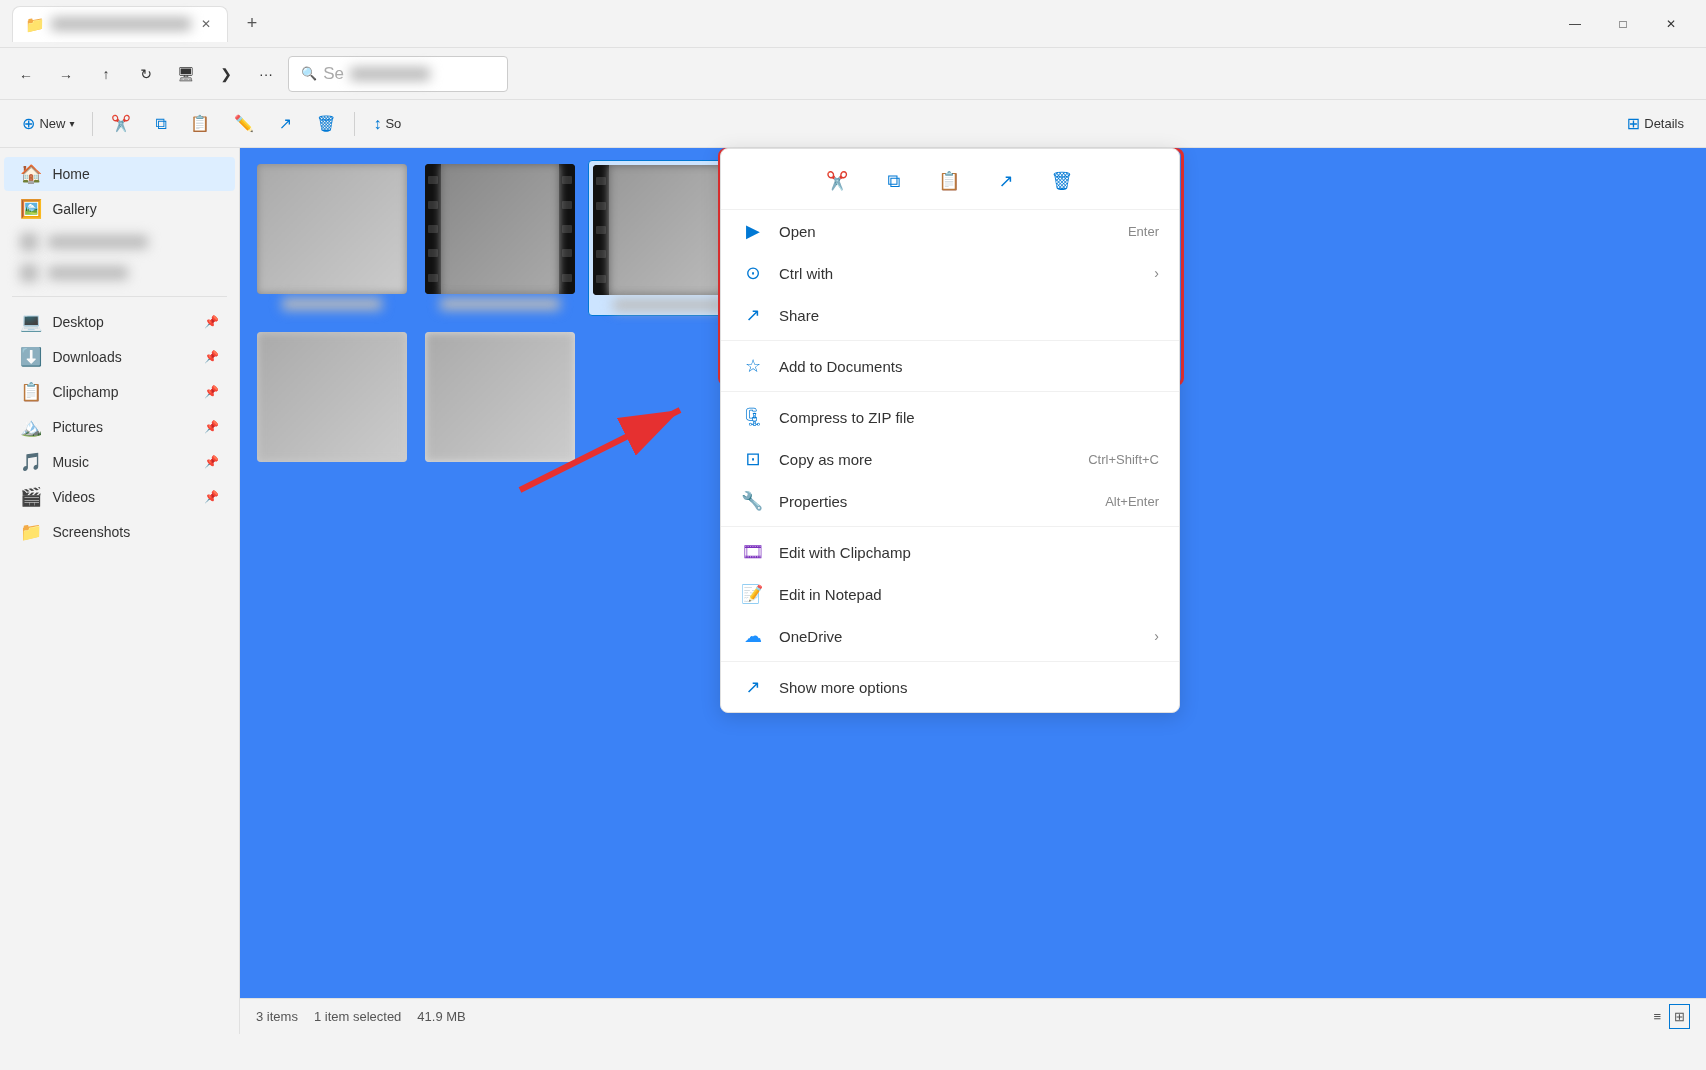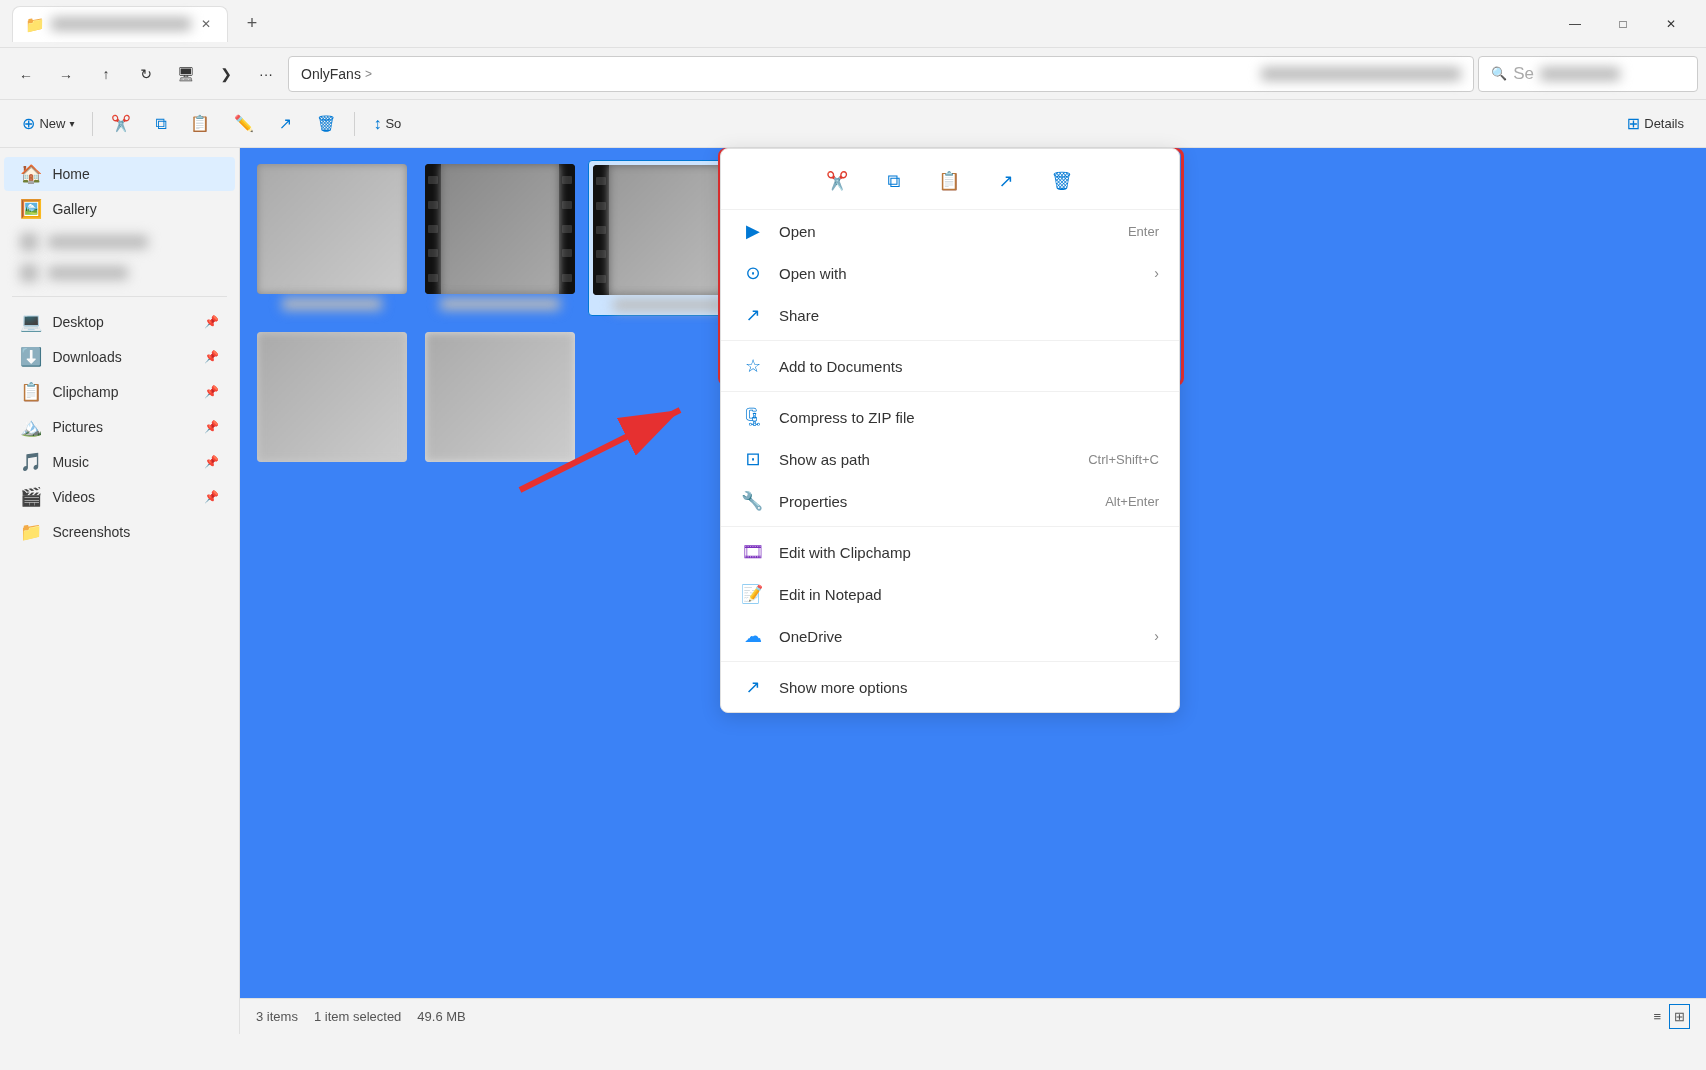--- a/index.html
+++ b/index.html
@@ -167,27 +167,20 @@
 </div>
 
 <div class="nav-bar">
   <div class="nav-btn" title="Back">←</div>
   <div class="nav-btn" title="Forward">→</div>
   <div class="nav-btn" title="Up">↑</div>
   <div class="nav-btn" title="Refresh">↻</div>
   <div class="nav-btn" title="Device">🖥</div>
   <div class="nav-btn">❯</div>
   <div class="nav-btn">···</div>
-  <div class="address-bar">
-    <div class="address-parts">
-      <span class="address-part">OnlyFans</span>
-      <span class="address-sep">&gt;</span>
-    </div>
-    <div style="width:200px;height:14px;" class="blurred-area"></div>
-  </div>
   <div class="search-bar">
     <span class="search-icon">🔍</span>
     <span class="search-text">Se</span>
     <div style="width:80px;height:14px;" class="blurred-area"></div>
   </div>
 </div>
 
 <div class="toolbar">
   <div class="toolbar-btn">
     <span class="toolbar-icon">⊕</span>
@@ -347,21 +340,21 @@
       <div class="file-item">
         <div class="file-thumb" style="background:#ddd;">
           <div class="blurred-img"></div>
         </div>
       </div>
     </div>
 
     <div class="status-bar">
       <span>3 items</span>
       <span>1 item selected</span>
-      <span>49.6 MB</span>
+      <span>41.9 MB</span>
       <div class="status-right">
         <div style="padding:4px;cursor:pointer;">≡</div>
         <div style="padding:4px;cursor:pointer;border:1px solid #0078d4;">⊞</div>
       </div>
     </div>
   </div>
 </div>
 
 <div class="context-menu-highlight"></div>
 
@@ -375,40 +368,40 @@
     <div class="cm-tb-btn" title="Delete">🗑</div>
   </div>
 
   <div class="cm-item">
     <span class="cm-item-icon">▶</span>
     <span class="cm-item-label">Open</span>
     <span class="cm-item-shortcut">Enter</span>
   </div>
   <div class="cm-item">
     <span class="cm-item-icon">⊙</span>
-    <span class="cm-item-label">Open with</span>
+    <span class="cm-item-label">Ctrl with</span>
     <span class="cm-item-arrow">›</span>
   </div>
   <div class="cm-item">
     <span class="cm-item-icon">↗</span>
     <span class="cm-item-label">Share</span>
   </div>
   <div class="cm-sep"></div>
   <div class="cm-item">
     <span class="cm-item-icon">☆</span>
     <span class="cm-item-label">Add to Documents</span>
   </div>
   <div class="cm-sep"></div>
   <div class="cm-item">
     <span class="cm-item-icon">🗜</span>
     <span class="cm-item-label">Compress to ZIP file</span>
   </div>
   <div class="cm-item">
     <span class="cm-item-icon">⊡</span>
-    <span class="cm-item-label">Show as path</span>
+    <span class="cm-item-label">Copy as more</span>
     <span class="cm-item-shortcut">Ctrl+Shift+C</span>
   </div>
   <div class="cm-item">
     <span class="cm-item-icon">🔧</span>
     <span class="cm-item-label">Properties</span>
     <span class="cm-item-shortcut">Alt+Enter</span>
   </div>
   <div class="cm-sep"></div>
   <div class="cm-item">
     <span class="cm-item-icon cm-item-icon-purple">🎞</span>

